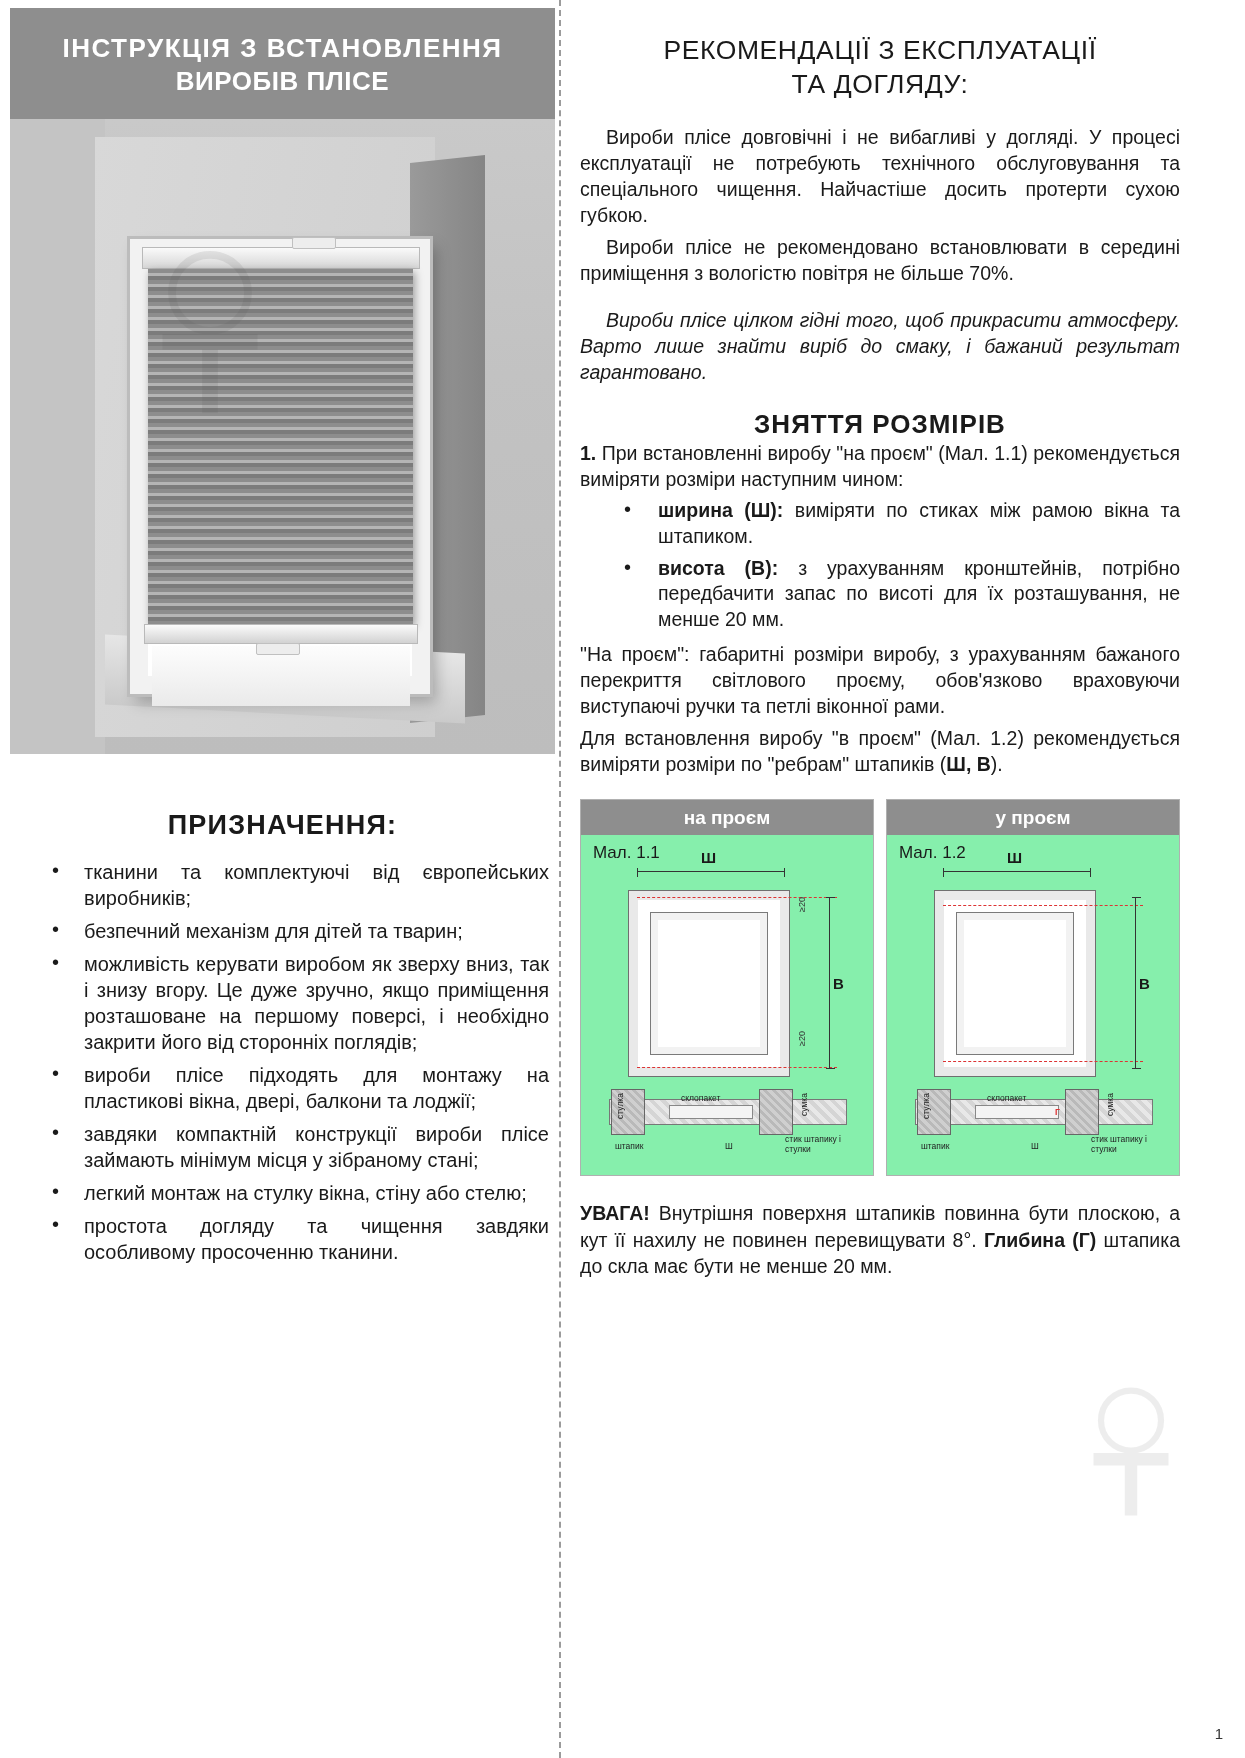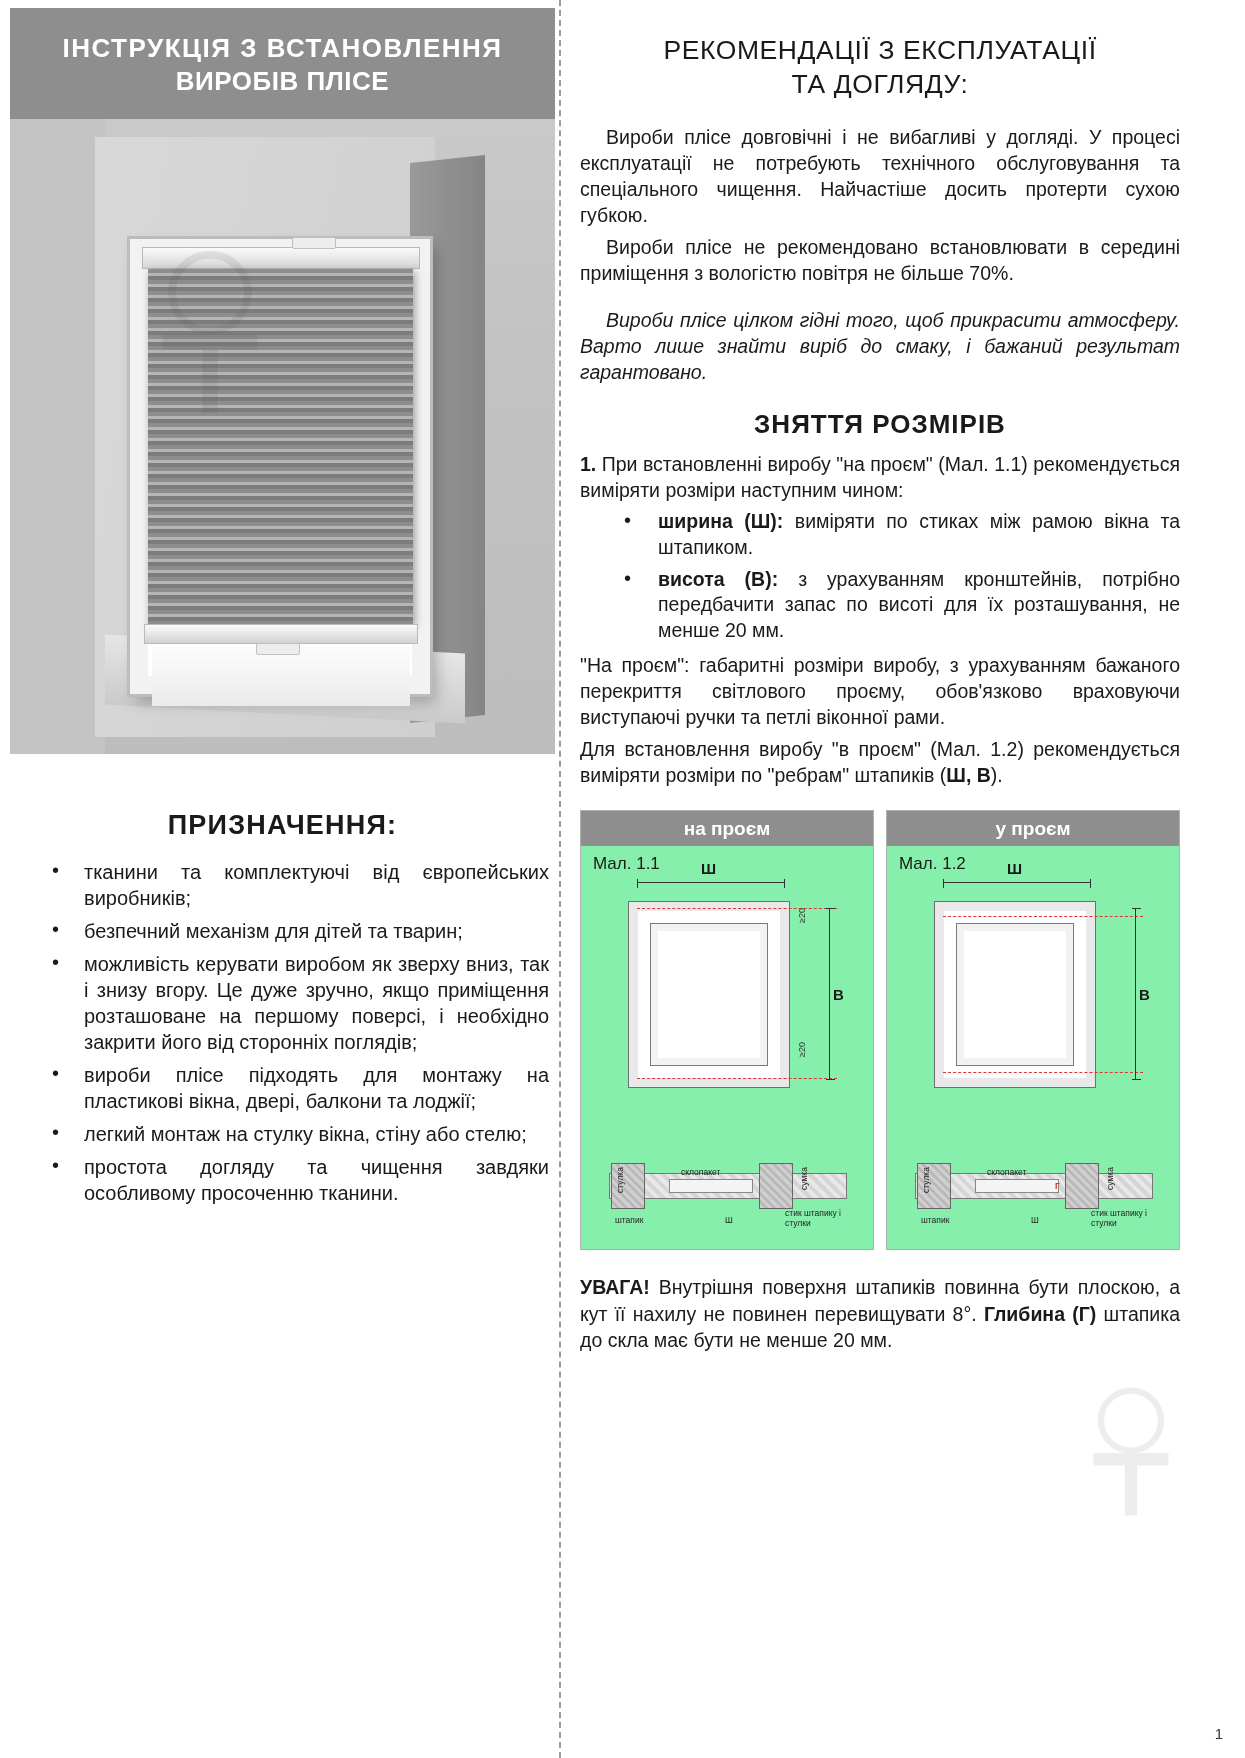--- a/index.html
+++ b/index.html
@@ -146,21 +146,21 @@
     margin: 0 0 6px 0;
   }
   .r-para.indent { text-indent: 26px; }
   .r-para.italic { font-style: italic; }
   .sp { height: 14px; }
   .heading2 {
     text-align:center;
     font-size: 26px;
     font-weight: bold;
     letter-spacing: 1px;
-    margin: 24px 0 11px;
+    margin: 24px 0 0;
   }
   .measure-bullets { list-style: none; margin: 6px 0 8px; padding: 0; }
   .measure-bullets li {
     position: relative;
     padding-left: 78px;
     font-size: 19.5px;
     line-height: 1.32;
     text-align: justify;
     margin-bottom: 6px;
   }
@@ -185,21 +185,21 @@
     background: #86efac;
   }
   .diagram .cap {
     background: #8e8e8e;
     color: #ffffff;
     text-align: center;
     font-size: 19px;
     font-weight: bold;
     padding: 7px 0 6px;
   }
-  .diagram .inner { position: relative; height: 403px; }
+  .diagram .inner { position: relative; height: 340px; }
   .diagram .figlabel {
     position: absolute; left: 12px; top: 8px;
     font-size: 17px;
   }
   .win-outer {
     position: absolute; left: 48px; top: 56px;
     width: 160px; height: 185px;
     border: 9px solid #e9e9e9;
     outline: 1px solid #6f6f6f;
     background: #ffffff;
@@ -303,20 +303,21 @@
       </svg>
     </div>
 
     <div class="left-body">
       <div class="section-title">ПРИЗНАЧЕННЯ:</div>
       <ul class="bullets">
         <li>тканини та комплектуючі від європейських виробників;</li>
         <li>безпечний механізм для дітей та тварин;</li>
         <li>можливість керувати виробом як зверху вниз, так і знизу вгору. Це дуже зручно, якщо приміщення розташоване на першому поверсі, і необхідно закрити його від сторонніх поглядів;</li>
         <li>вироби пліcе підходять для монтажу на пластикові вікна, двері, балкони та лоджії;</li>
+        <li>завдяки компактній конструкції вироби пліcе займають мінімум місця у зібраному стані;</li>
         <li>легкий монтаж на стулку вікна, стіну або стелю;</li>
         <li>простота догляду та чищення завдяки особливому просоченню тканини.</li>
       </ul>
     </div>
   </div>
 
   <div class="divider"></div>
 
   <div class="right-col">
 

